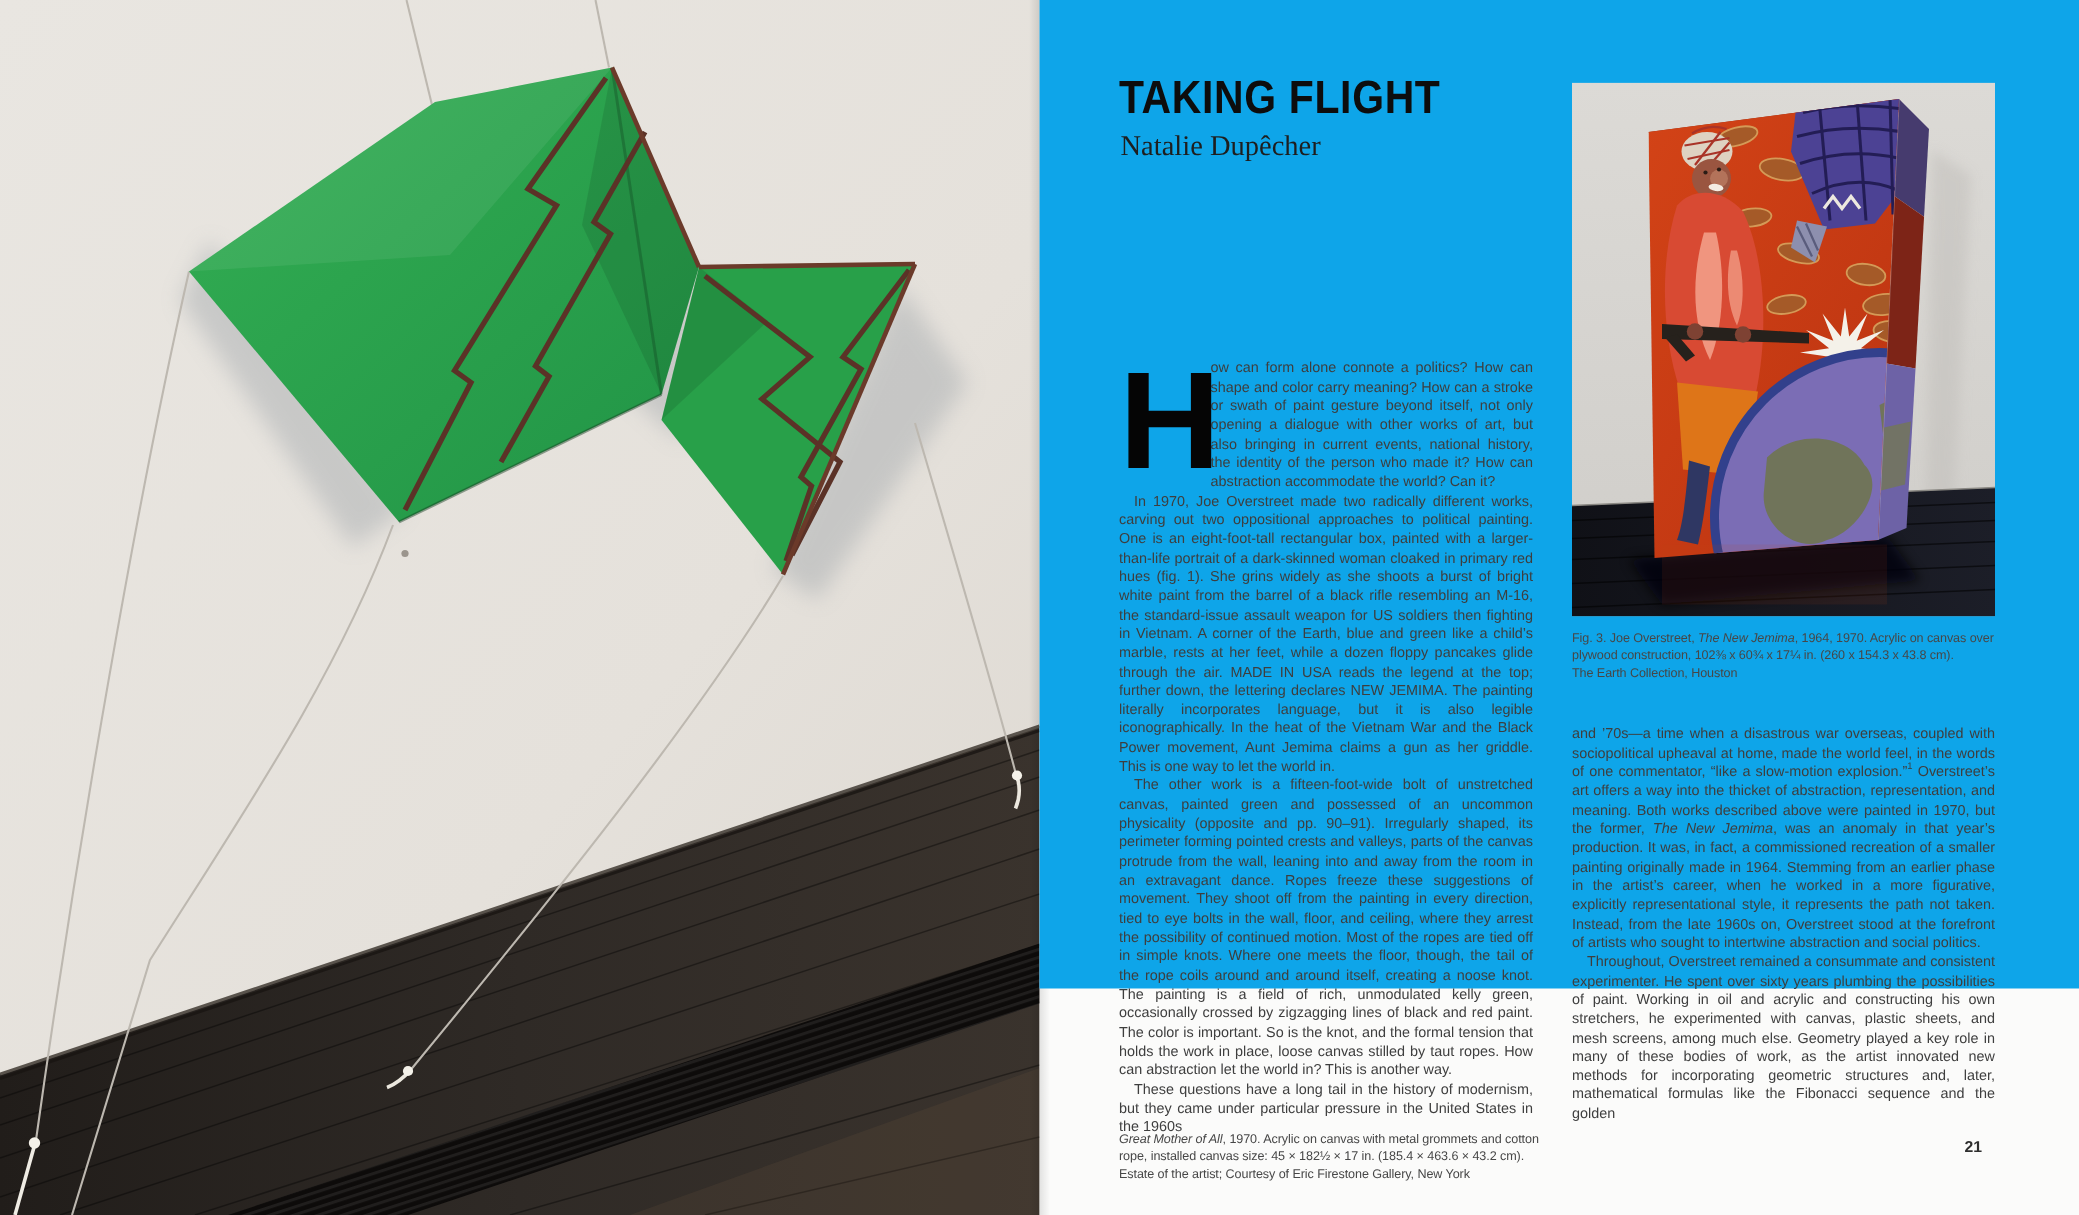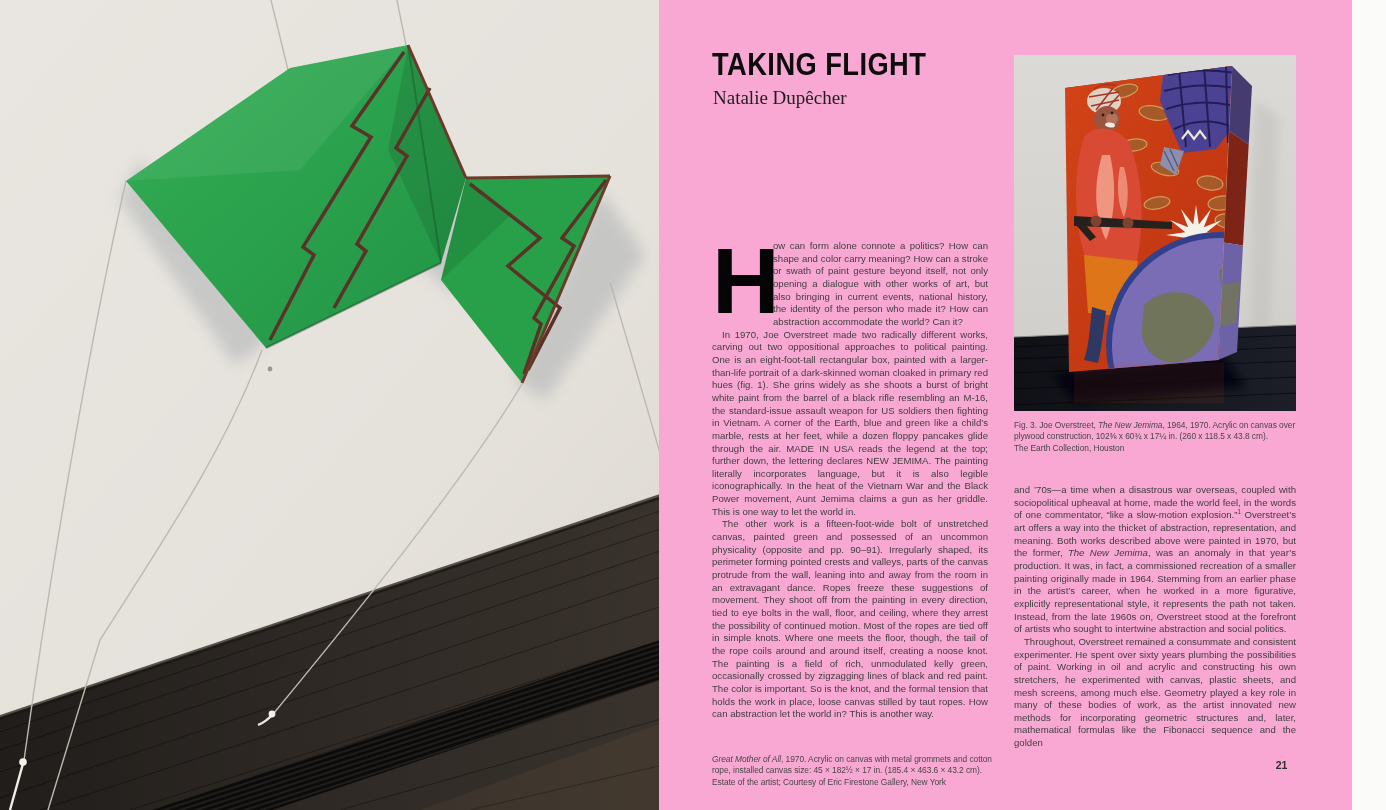--- a/index.html
+++ b/index.html
@@ -3,21 +3,21 @@
 <meta charset="utf-8">
 <style>
   html,body{margin:0;padding:0;background:#888;}
   .spread{position:relative;width:1386px;height:810px;overflow:hidden;background:#fbfbfa;
           font-family:"Liberation Sans",sans-serif;}
   
   .left-page{position:absolute;left:0;top:0;width:693px;height:810px;overflow:hidden;}
   .gutter{position:absolute;left:686px;top:0;width:14px;height:810px;pointer-events:none;
           background:linear-gradient(to right,rgba(0,0,0,0),rgba(0,0,0,.10) 50%,rgba(0,0,0,0));}
   
-  .right-page{position:absolute;left:659px;top:0;width:693px;height:810px;background:#f9a8d4;}
+  .right-page{position:absolute;left:693px;top:0;width:693px;height:659px;background:#0ea5e9;}
   .title{position:absolute;left:53px;top:50px;margin:0;font-size:31px;line-height:30px;
          font-weight:900;letter-spacing:.5px;color:#0d0d0d;transform:scaleX(.88);transform-origin:left;
          font-family:"Liberation Sans",sans-serif;white-space:nowrap;}
   .author{position:absolute;left:54px;top:87px;font-family:"Liberation Serif",serif;
           font-size:19px;color:#1e1e1e;}
   .col{position:absolute;color:#3e3e3e;font-size:9.6px;line-height:12.65px;text-align:justify;}
   .col p{margin:0;}
   .col p.ind{text-indent:10px;}
   .col1{left:53px;top:240px;width:276px;}
   .col2{left:355px;top:484px;width:282px;}
@@ -137,20 +137,21 @@
 
   <section class="right-page">
 
     <h1 class="title">TAKING FLIGHT</h1>
     <div class="author">Natalie Dupêcher</div>
 
     <div class="col col1">
       <p><span class="dropcap">H</span><span>ow can form alone connote a politics? How can shape and color carry meaning? How can a stroke or swath of paint gesture beyond itself, not only opening a dialogue with other works of art, but also bringing in current events, national history, the identity of the person who made it? How can abstraction accommodate the world? Can it?</span></p>
       <p class="ind">In 1970, Joe Overstreet made two radically different works, carving out two oppositional approaches to political painting. One is an eight-foot-tall rectangular box, painted with a larger-than-life portrait of a dark-skinned woman cloaked in primary red hues (fig. 1). She grins widely as she shoots a burst of bright white paint from the barrel of a black rifle resembling an M-16, the standard-issue assault weapon for US soldiers then fighting in Vietnam. A corner of the Earth, blue and green like a child’s marble, rests at her feet, while a dozen floppy pancakes glide through the air. MADE IN USA reads the legend at the top; further down, the lettering declares NEW JEMIMA. The painting literally incorporates language, but it is also legible iconographically. In the heat of the Vietnam War and the Black Power movement, Aunt Jemima claims a gun as her griddle. This is one way to let the world in.</p>
       <p class="ind">The other work is a fifteen-foot-wide bolt of unstretched canvas, painted green and possessed of an uncommon physicality (opposite and pp. 90–91). Irregularly shaped, its perimeter forming pointed crests and valleys, parts of the canvas protrude from the wall, leaning into and away from the room in an extravagant dance. Ropes freeze these suggestions of movement. They shoot off from the painting in every direction, tied to eye bolts in the wall, floor, and ceiling, where they arrest the possibility of continued motion. Most of the ropes are tied off in simple knots. Where one meets the floor, though, the tail of the rope coils around and around itself, creating a noose knot. The painting is a field of rich, unmodulated kelly green, occasionally crossed by zigzagging lines of black and red paint. The color is important. So is the knot, and the formal tension that holds the work in place, loose canvas stilled by taut ropes. How can abstraction let the world in? This is another way.</p>
+      <p class="ind">These questions have a long tail in the history of modernism, but they came under particular pressure in the United States in the 1960s</p>
     </div>
 
     <div class="figure">
       <svg width="282" height="356" viewBox="0 0 282 356">
         <defs>
           <linearGradient id="fwallG" x1="0" y1="0" x2="0" y2="1">
             <stop offset="0" stop-color="#dcdad6"></stop>
               <stop offset="1" stop-color="#cfcdc9"></stop>
           </linearGradient>
           <linearGradient id="ffloorG" x1="0" y1="0" x2="1" y2="0">
@@ -262,21 +263,21 @@
             <path d="M205,215 C225,205 250,215 255,235 C245,250 220,252 208,240 Z" fill="#70745a"></path>
             <path d="M160,320 C180,312 205,318 212,335 C195,348 168,344 158,332 Z" fill="#70745a"></path>
           </g>
         </g>
 
         <rect x="60" y="308" width="150" height="40" fill="#c34016" opacity=".10"></rect>
       </svg>
     </div>
 
     <div class="caption fig-caption">
-      <div><span>Fig. 3. Joe Overstreet, </span><span class="it">The New Jemima</span><span>, 1964, 1970. Acrylic on canvas over plywood construction, 102⅜ x 60¾ x 17¼ in. (260 x 118.5 x 43.8 cm).</span></div>
+      <div><span>Fig. 3. Joe Overstreet, </span><span class="it">The New Jemima</span><span>, 1964, 1970. Acrylic on canvas over plywood construction, 102⅜ x 60¾ x 17¼ in. (260 x 154.3 x 43.8 cm).</span></div>
       <div>The Earth Collection, Houston</div>
     </div>
 
     <div class="col col2">
       <p><span>and ’70s—a time when a disastrous war overseas, coupled with sociopolitical upheaval at home, made the world feel, in the words of one commentator, “like a slow-motion explosion.”</span><span class="sup">1</span><span> Overstreet’s art offers a way into the thicket of abstraction, representation, and meaning. Both works described above were painted in 1970, but the former, </span><span class="it">The New Jemima</span><span>, was an anomaly in that year’s production. It was, in fact, a commissioned recreation of a smaller painting originally made in 1964. Stemming from an earlier phase in the artist’s career, when he worked in a more figurative, explicitly representational style, it represents the path not taken. Instead, from the late 1960s on, Overstreet stood at the forefront of artists who sought to intertwine abstraction and social politics.</span></p>
       <p class="ind">Throughout, Overstreet remained a consummate and consistent experimenter. He spent over sixty years plumbing the possibilities of paint. Working in oil and acrylic and constructing his own stretchers, he experimented with canvas, plastic sheets, and mesh screens, among much else. Geometry played a key role in many of these bodies of work, as the artist innovated new methods for incorporating geometric structures and, later, mathematical formulas like the Fibonacci sequence and the golden</p>
     </div>
 
     <div class="caption caption-left">
       <div><span class="it">Great Mother of All</span><span>, 1970. Acrylic on canvas with metal grommets and cotton rope, installed canvas size: 45 × 182½ × 17 in. (185.4 × 463.6 × 43.2 cm).</span></div>

